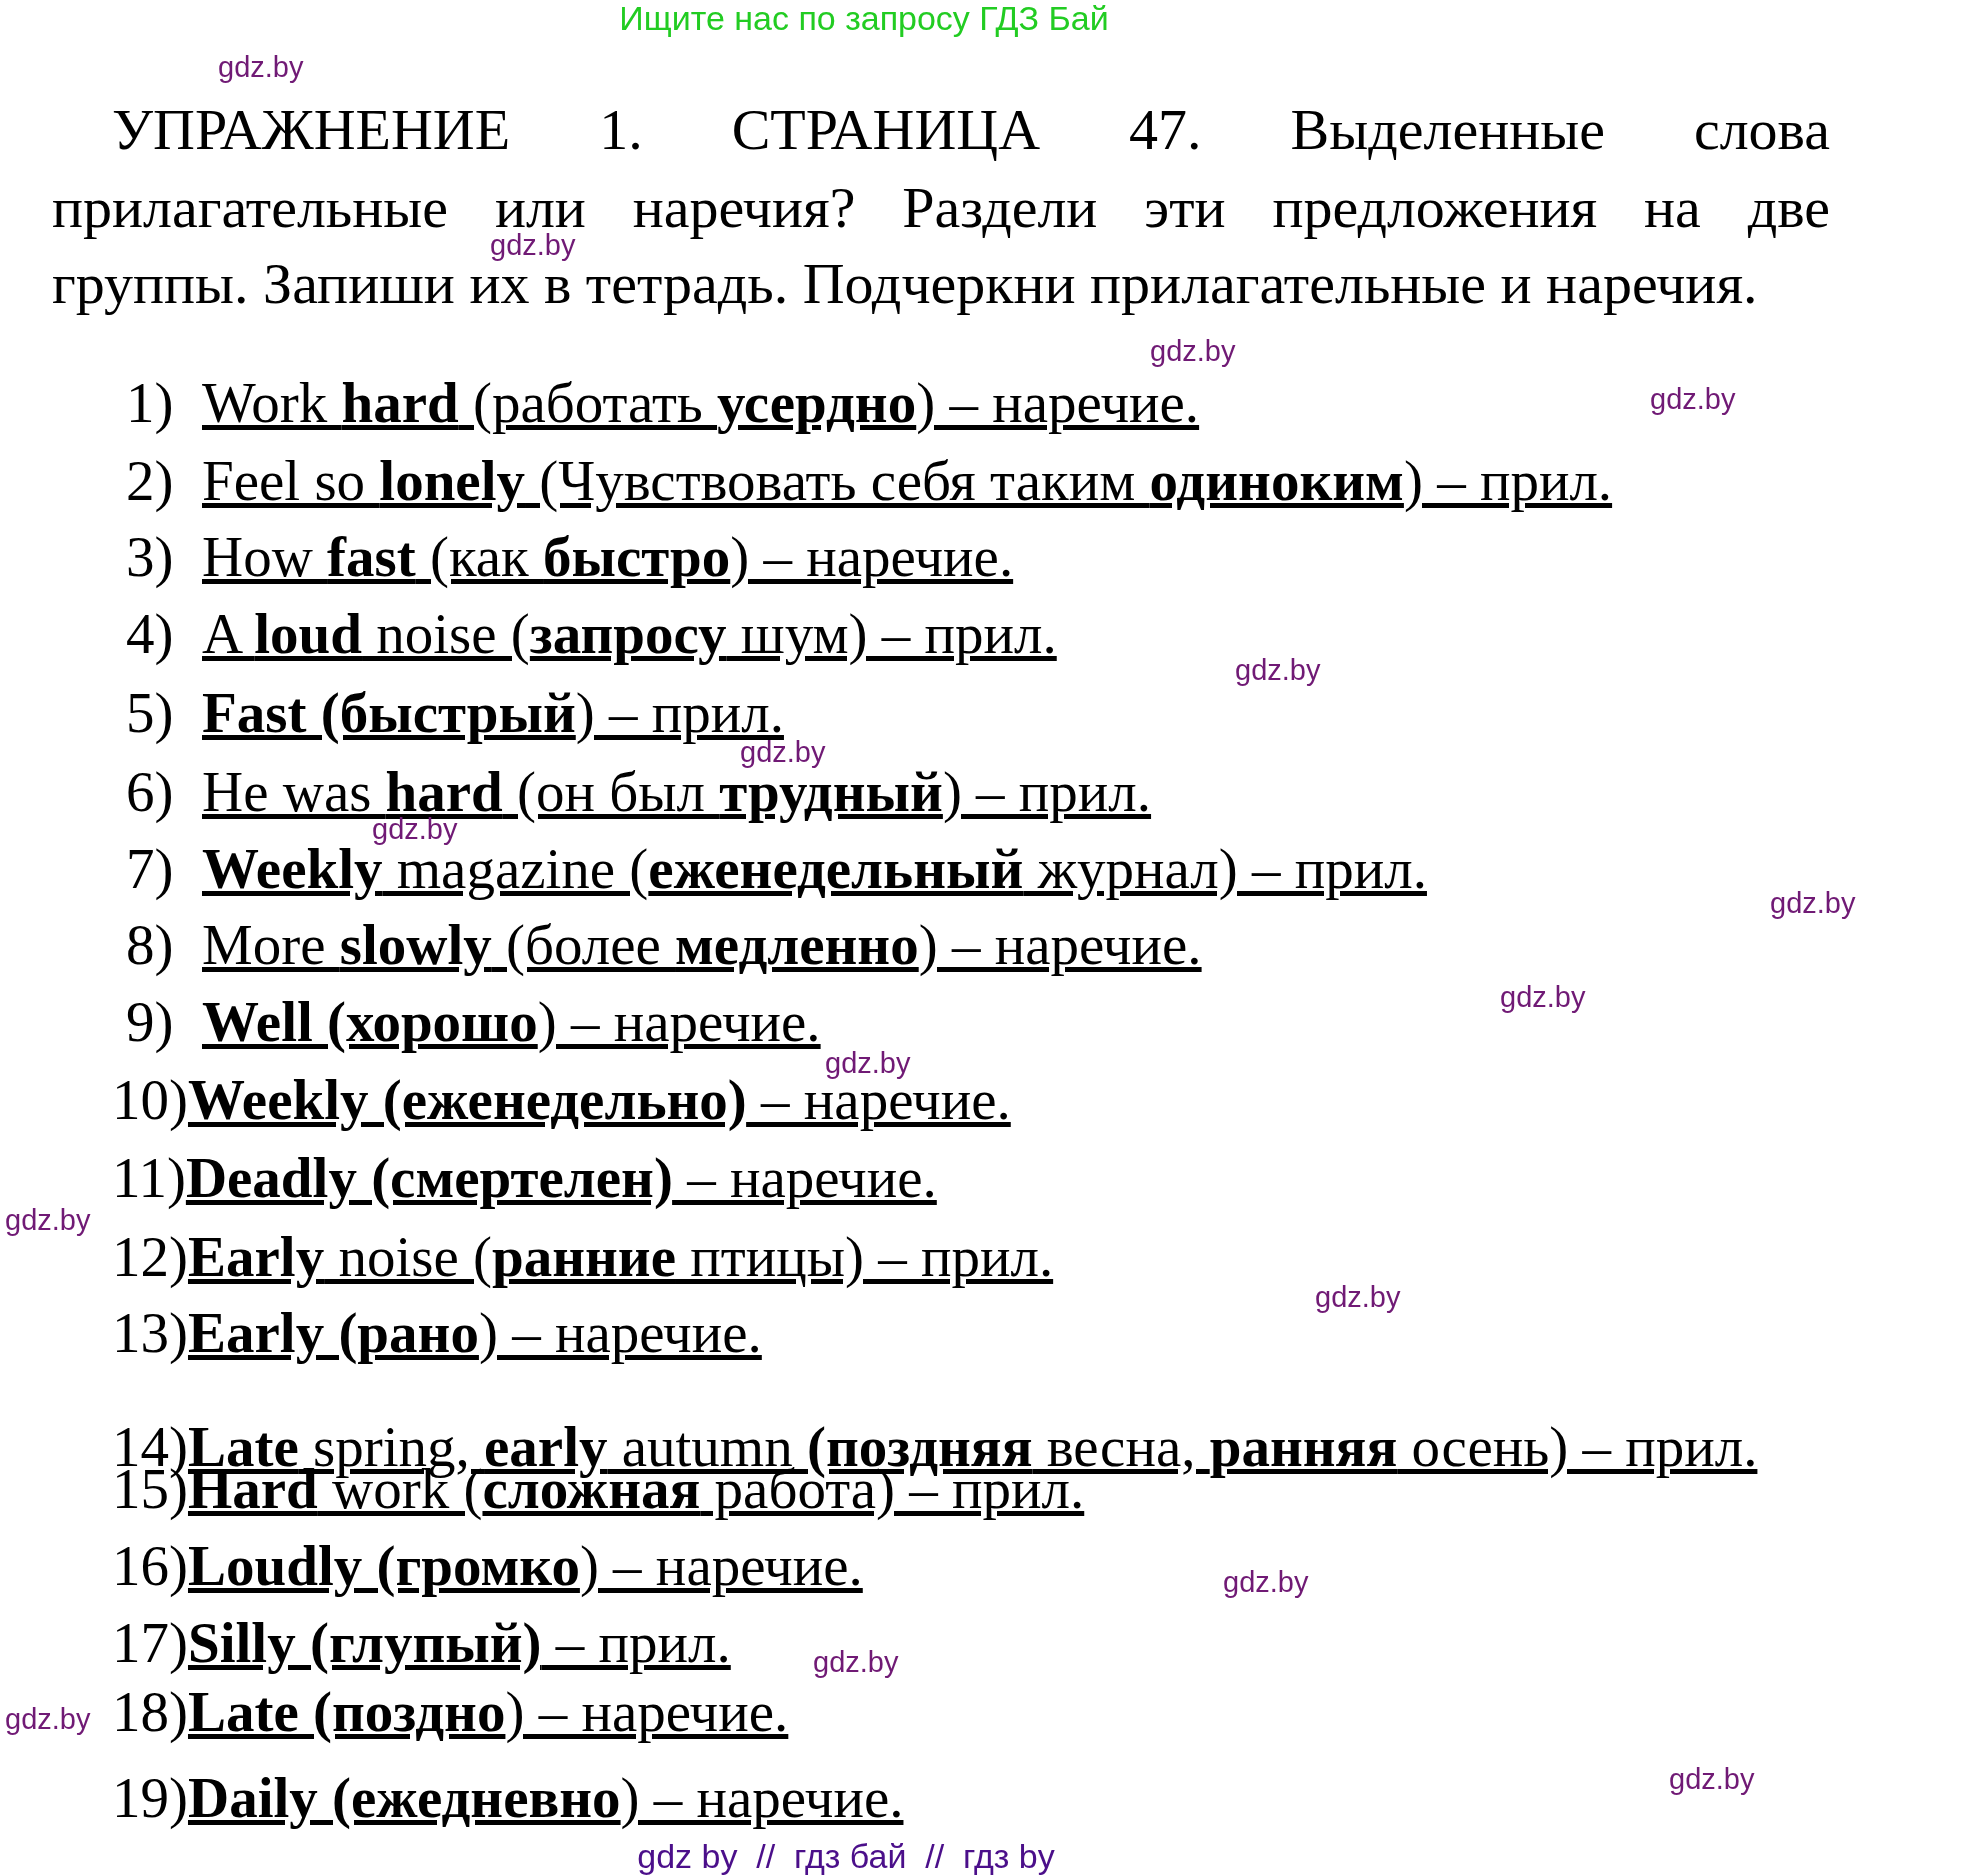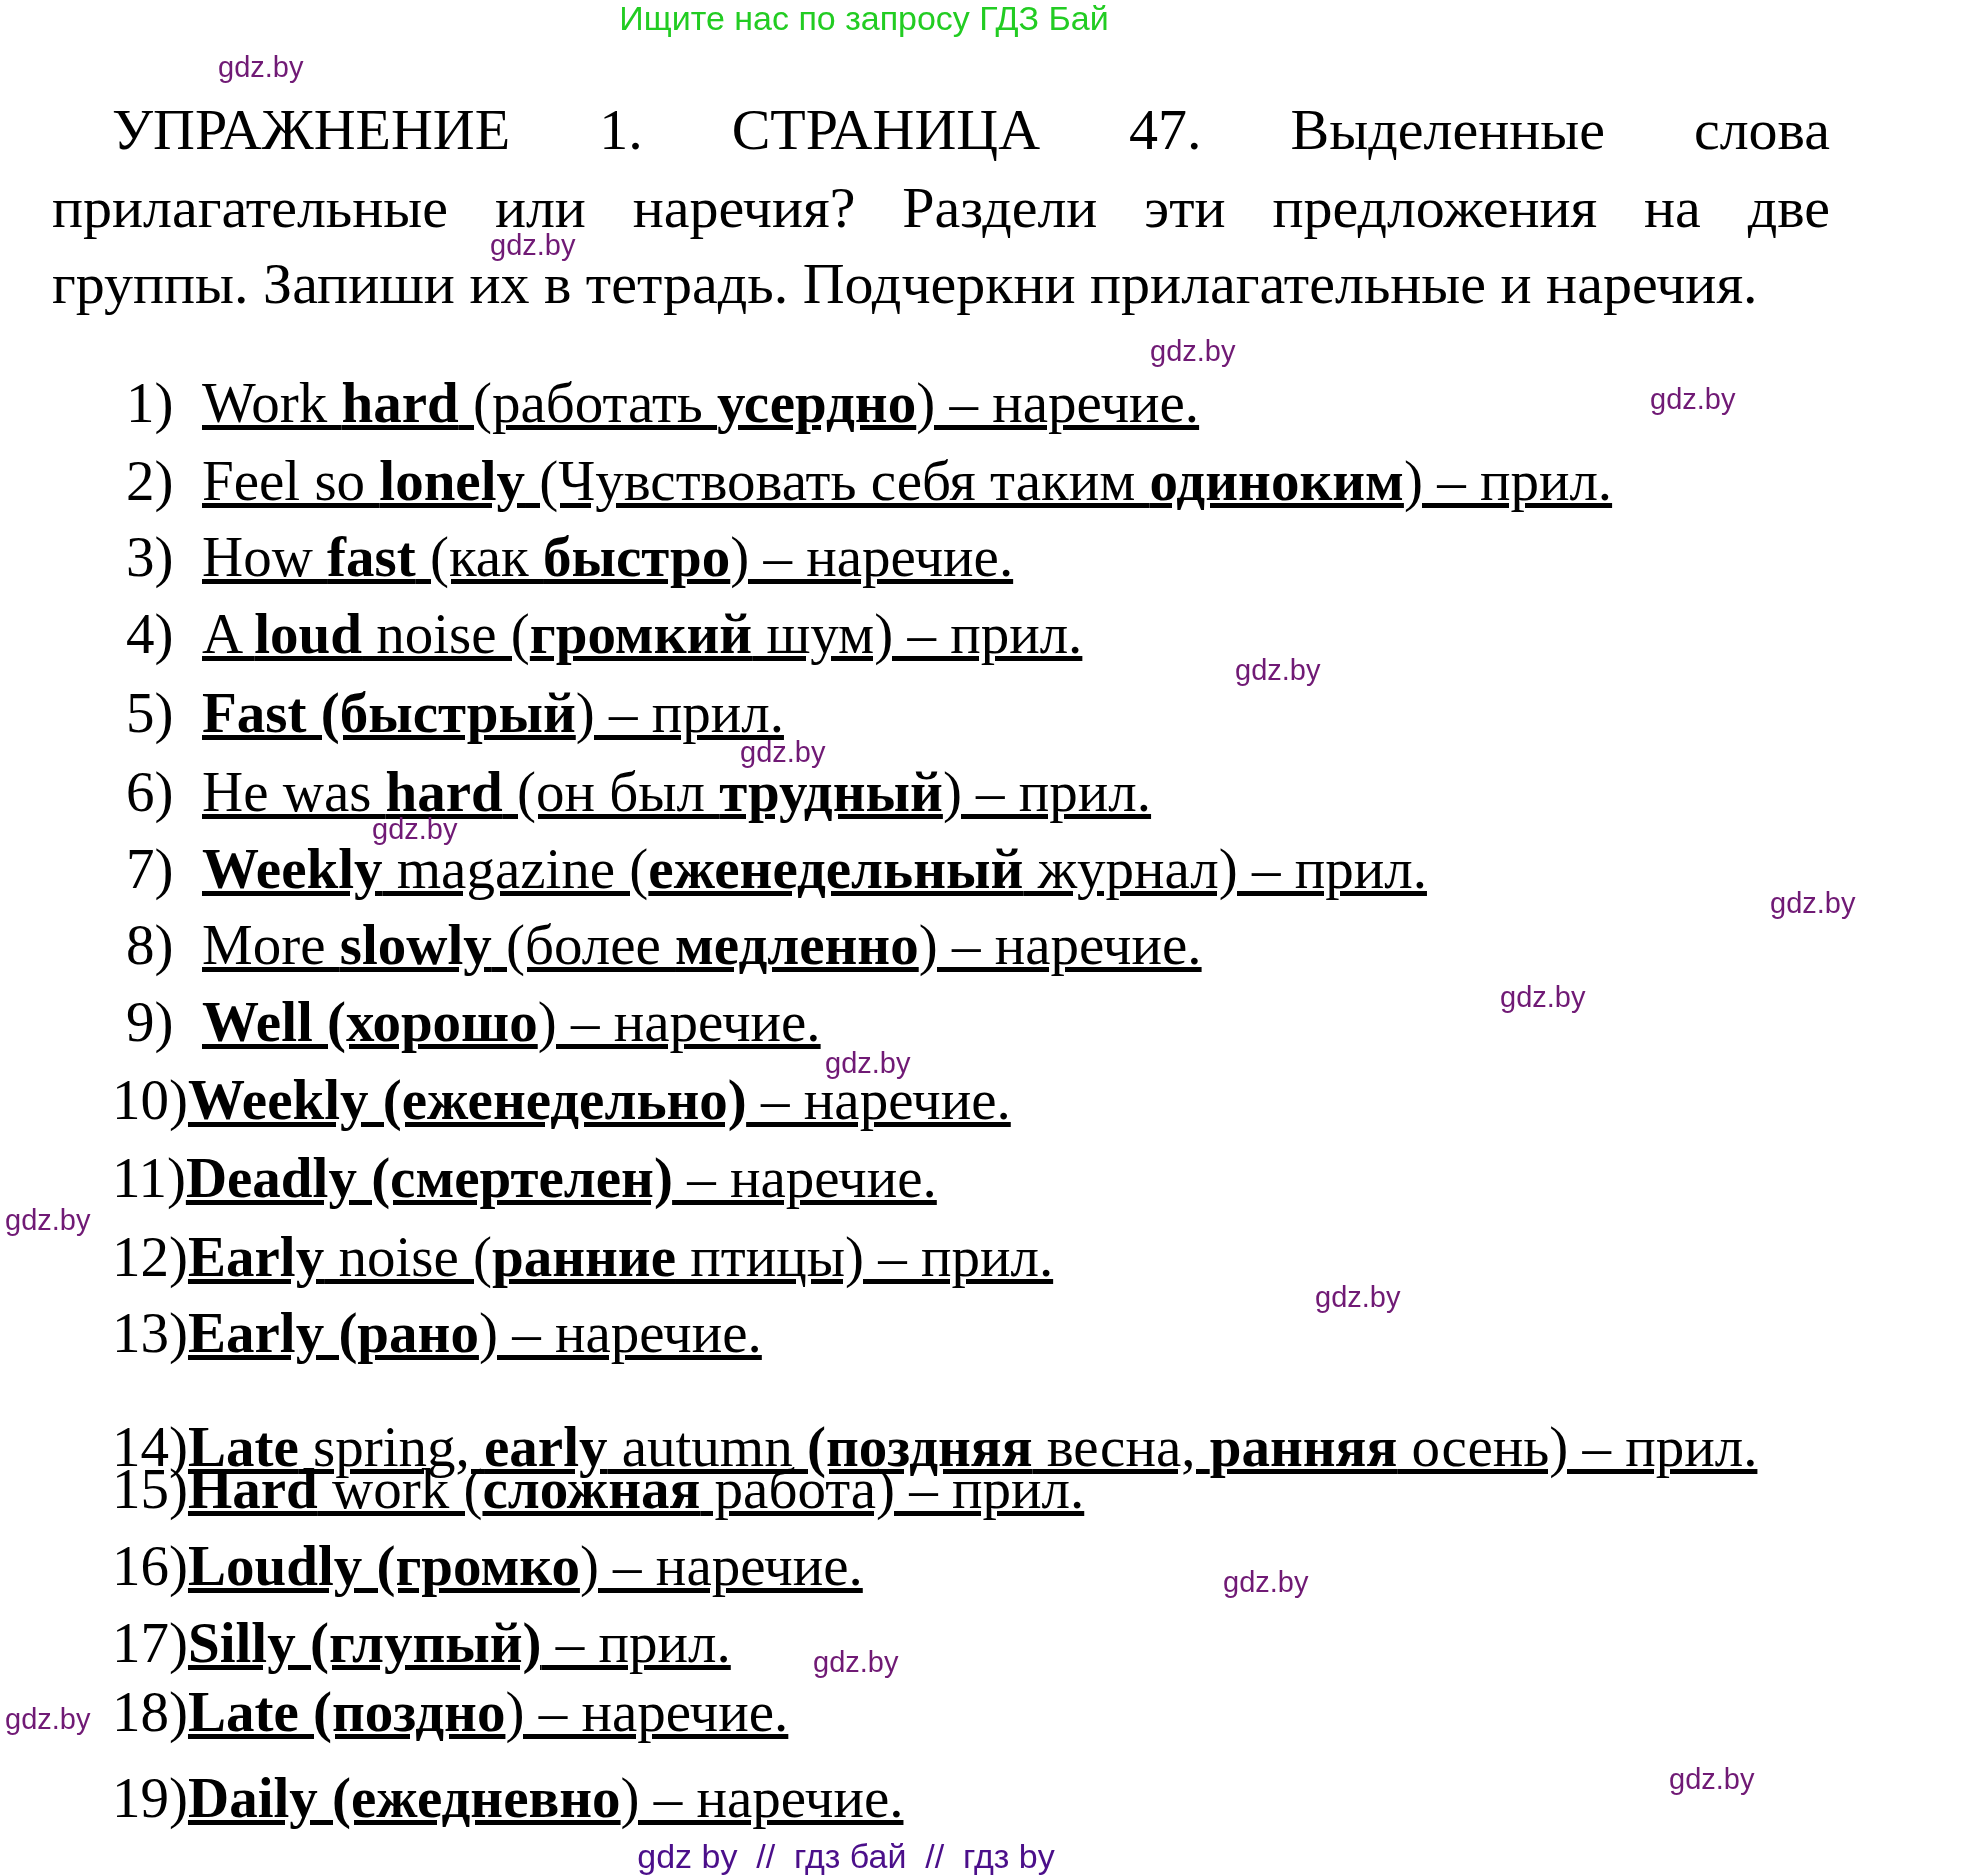--- a/index.html
+++ b/index.html
@@ -27,21 +27,21 @@
 <div class="heading serif" style="top:100px;">
   <div class="l1">УПРАЖНЕНИЕ 1. СТРАНИЦА 47. Выделенные слова</div>
   <div class="l2">прилагательные или наречия? Раздели эти предложения на две</div>
   <div class="l3">группы. Запиши их в тетрадь. Подчеркни прилагательные и наречия.</div>
 </div>
 
 <div id="items">
     <div class="item serif single" style="top: 373px;"><span class="num">1)</span><span>Work </span><b>hard</b><span> (работать </span><b>усердно</b><span>) – наречие.</span></div>
     <div class="item serif single" style="top: 451px;"><span class="num">2)</span><span>Feel so </span><b>lonely</b><span> (Чувствовать себя таким </span><b>одиноким</b><span>) – прил.</span></div>
     <div class="item serif single" style="top: 527px;"><span class="num">3)</span><span>How </span><b>fast</b><span> (как </span><b>быстро</b><span>) – наречие.</span></div>
-    <div class="item serif single" style="top: 604px;"><span class="num">4)</span><span>A </span><b>loud</b><span> noise (</span><b>громкий</b><span> шум) – прил.</span></div>
+    <div class="item serif single" style="top: 604px;"><span class="num">4)</span><span>A </span><b>loud</b><span> noise (</span><b>запросу</b><span> шум) – прил.</span></div>
     <div class="item serif single" style="top: 683px;"><span class="num">5)</span><b>Fast (быстрый</b><span>) – прил.</span></div>
     <div class="item serif single" style="top: 762px;"><span class="num">6)</span><span>He was </span><b>hard</b><span> (он был </span><b>трудный</b><span>) – прил.</span></div>
     <div class="item serif single" style="top: 839px;"><span class="num">7)</span><b>Weekly</b><span> magazine (</span><b>еженедельный</b><span> журнал) – прил.</span></div>
     <div class="item serif single" style="top: 915px;"><span class="num">8)</span><span>More </span><b>slowly</b><span> (более </span><b>медленно</b><span>) – наречие.</span></div>
     <div class="item serif single" style="top: 992px;"><span class="num">9)</span><b>Well (хорошо</b><span>) – наречие.</span></div>
     <div class="item serif double" style="top: 1070px;"><span class="num">10)</span><b>Weekly (еженедельно)</b><span> – наречие.</span></div>
     <div class="item serif double" style="top: 1148px;"><span class="num">11)</span><b>Deadly (смертелен)</b><span> – наречие.</span></div>
     <div class="item serif double" style="top: 1227px;"><span class="num">12)</span><b>Early</b><span> noise (</span><b>ранние</b><span> птицы) – прил.</span></div>
     <div class="item serif double" style="top: 1303px;"><span class="num">13)</span><b>Early (рано</b><span>) – наречие.</span></div>
     <div class="item serif double" style="top: 1381px; margin-top: 36px;"><span class="num">14)</span><b>Late</b><span> spring, </span><b>early</b><span> autumn </span><b>(поздняя</b><span> весна, </span><b>ранняя</b><span> осень) – прил.</span></div>

